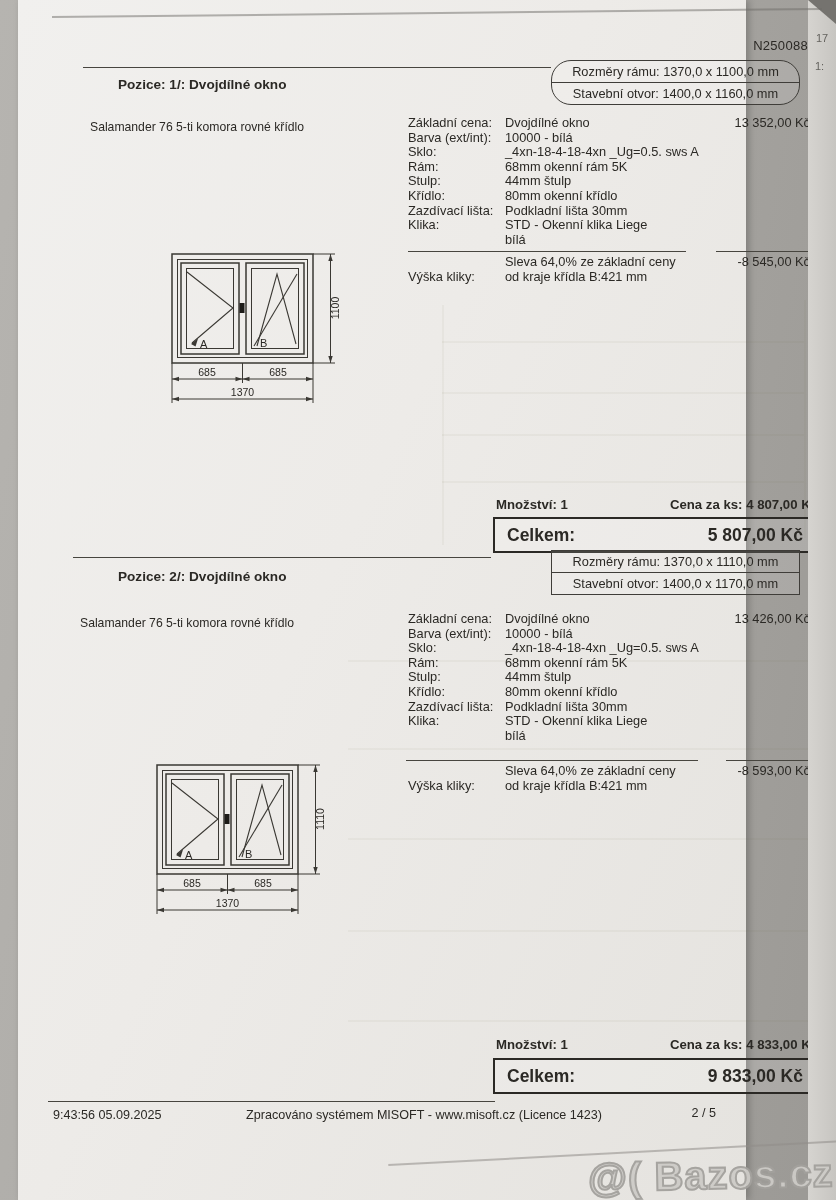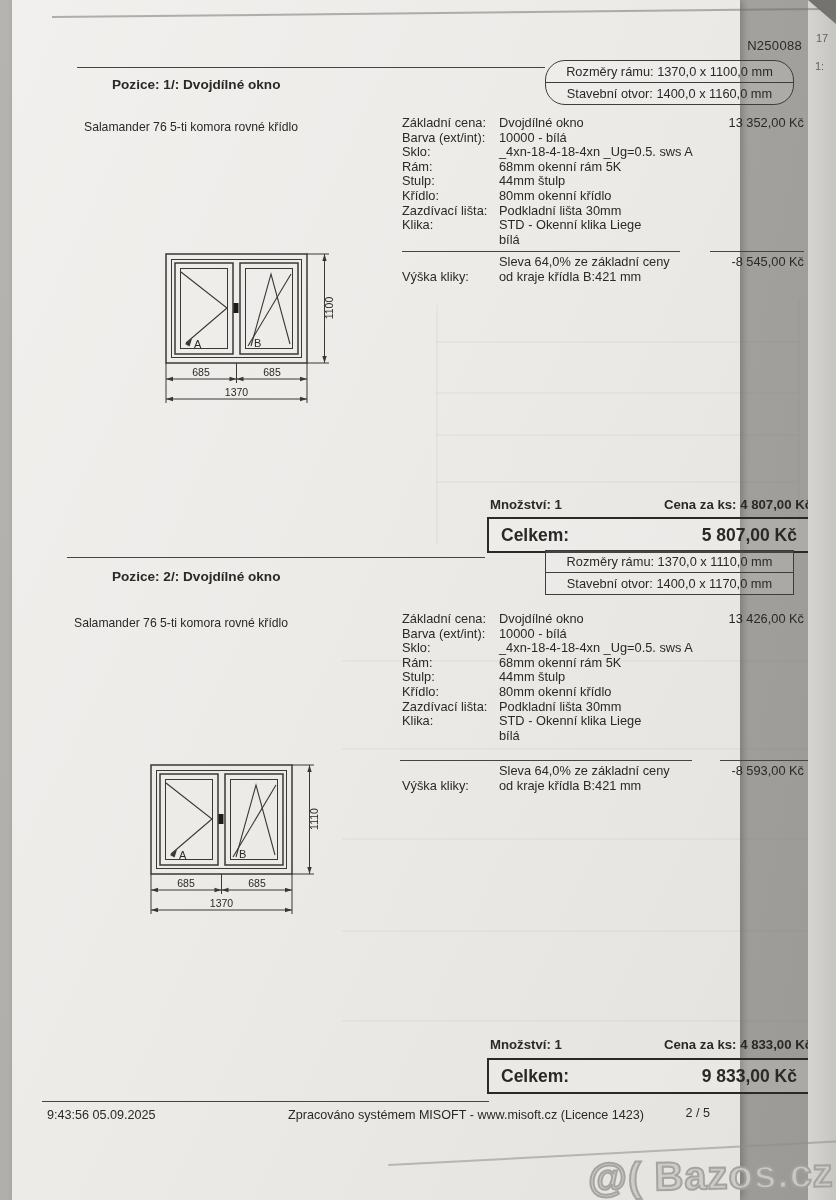--- a/index.html
+++ b/index.html
@@ -1,19 +1,19 @@
 <!DOCTYPE html>
 <html><head>
 <meta charset="utf-8">
 <style>
   html,body{margin:0;padding:0;background:#8f8d89;}
   .photo{position:relative;width:836px;height:1200px;overflow:hidden;
          background:linear-gradient(100deg,#b6b4b0 0%,#a7a5a1 60%,#9b9995 100%);
          font-family:"Liberation Sans","DejaVu Sans",sans-serif;color:#2b2925;}
-  .paper{position:absolute;left:12px;top:0;width:728px;height:1200px;
+  .paper{position:absolute;left:18px;top:0;width:728px;height:1200px;
          background:linear-gradient(115deg,#f1f0ee 0%,#edebe8 45%,#e5e3df 100%);
          box-shadow:3px 0 7px rgba(0,0,0,.22);}
   .rule{position:absolute;height:1.4px;background:#47453f;}
   .doc-number{position:absolute;left:600px;top:38px;width:190px;text-align:right;
               font-size:13px;letter-spacing:.3px;}
   .pos-title{position:absolute;font-weight:bold;font-size:13.6px;}
   .size-box{position:absolute;left:533px;width:247px;border:1.5px solid #3f3d39;background:rgba(255,255,255,.12);}
   .size-row{height:21px;line-height:21px;text-align:center;font-size:12.8px;}
   .size-row + .size-row{border-top:1.3px solid #3f3d39;}
   .product{position:absolute;font-size:12.2px;}
@@ -218,21 +218,21 @@
       <span>Množství: 1</span>
       <span>Cena za ks: 4 833,00 Kč</span>
     </div>
     <div class="total-box" style="top:1058px;">
       <span>Celkem:</span>
       <span>9 833,00 Kč</span>
     </div>
 
     <div class="rule" style="left:30px;top:1101px;width:447px;"></div>
     <div class="footer-text" style="left:35px;top:1108px;">9:43:56 05.09.2025</div>
-    <div class="footer-text" style="left:228px;top:1108px;width:404px;text-align:right;">Zpracováno systémem MISOFT - www.misoft.cz (Licence 1423)</div>
+    <div class="footer-text" style="left:228px;top:1108px;width:404px;text-align:left;">Zpracováno systémem MISOFT - www.misoft.cz (Licence 1423)</div>
     <div class="footer-text" style="right:30px;top:1106px;">2 / 5</div>
   </div>
 
   <div class="side-sheet"></div>
   <div class="side-dark"></div>
   <div class="edge-mark" style="left:816px;top:32px;">17</div>
   <div class="edge-mark" style="left:815px;top:60px;">1:</div>
   <div class="top-crease"></div>
   <div class="bottom-edge"></div>
   <div class="watermark">@( Bazos.cz</div>

